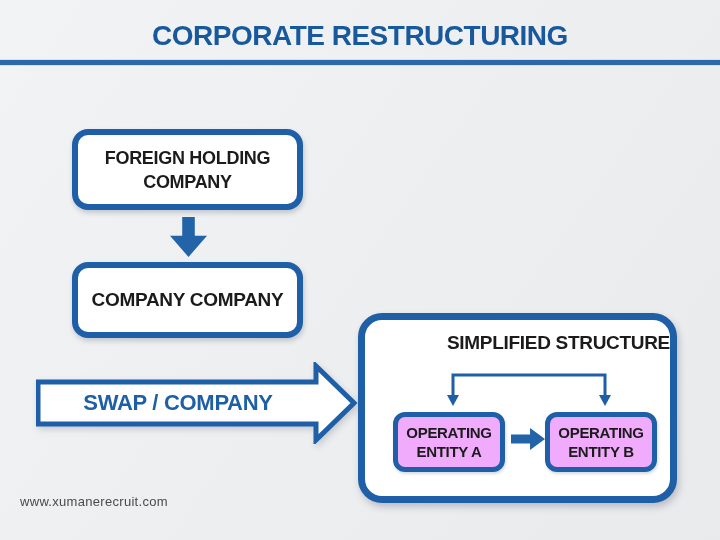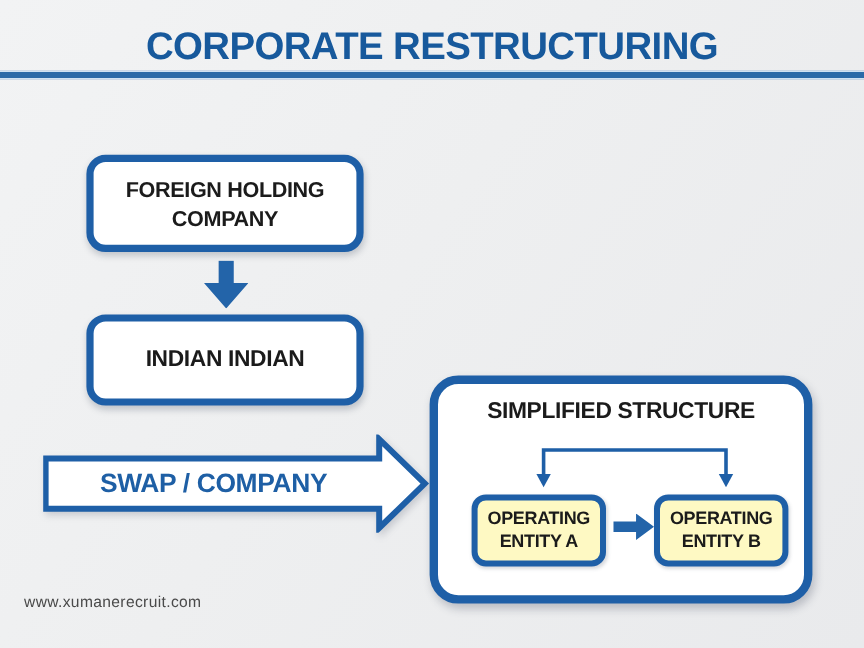--- a/index.html
+++ b/index.html
@@ -4,21 +4,21 @@
 <style>
   html,body{margin:0;padding:0;background:#dfe0e2;}
   #slide{
     position:relative;width:720px;height:540px;overflow:hidden;
     background:linear-gradient(125deg,#f2f3f4 0%,#eeeff0 45%,#e9eaec 100%);
     font-family:"Liberation Sans",sans-serif;
   }
   
   .slide-title{
     position:absolute;top:20px;left:0;width:100%;text-align:center;
-    font-size:32px;font-weight:bold;letter-spacing:-0.5px;color:#17599c;
+    font-size:28px;font-weight:bold;letter-spacing:-0.5px;color:#17599c;
   }
   .title-rule{
     position:absolute;top:59px;left:0;width:720px;height:7px;
     background:#2a6aa8;border-top:1.5px solid #cfe2f2;border-bottom:1.5px solid #cfe2f2;
     box-sizing:border-box;
   }
   
   .node{
     position:absolute;background:#ffffff;border:6px solid #1e5fa7;border-radius:16px;
     box-sizing:border-box;display:flex;align-items:center;justify-content:center;
@@ -41,27 +41,27 @@
     display:flex;align-items:center;justify-content:center;
     font-size:22px;font-weight:bold;letter-spacing:-0.3px;color:#1e5fa5;
   }
   
   .panel{
     position:absolute;left:358px;top:313px;width:319px;height:190px;
     background:#ffffff;border:7px solid #1e5fa7;border-radius:24px;box-sizing:border-box;
     box-shadow:2px 4px 7px rgba(60,70,90,0.28);
   }
   .panel-title{
-    position:absolute;top:12px;left:0;width:100%;text-align:center;
+    position:absolute;top:12px;left:0;width:100%;text-align:right;
     font-size:19px;font-weight:bold;letter-spacing:-0.3px;color:#1b1b1b;
   }
   .bracket-svg{position:absolute;left:80px;top:52px;}
   .entity{
     position:absolute;top:92px;width:112px;height:60px;
-    background:#fef9c3;border:5px solid #1e5fa7;border-radius:12px;box-sizing:border-box;
+    background:#f0abfc;border:5px solid #1e5fa7;border-radius:12px;box-sizing:border-box;
     display:flex;align-items:center;justify-content:center;text-align:center;
     font-size:15px;line-height:19px;font-weight:bold;letter-spacing:-0.3px;color:#1b1b1b;
     box-shadow:1px 2px 3px rgba(60,70,90,0.2);
   }
   .entity-a{left:28px;}
   .entity-b{left:180px;}
   .mid-arrow{
     position:absolute;left:146px;top:108px;width:34px;height:22px;background:#2364a9;
     clip-path:polygon(0 30%,56% 30%,56% 0,100% 50%,56% 100%,56% 70%,0 70%);
   }
@@ -79,21 +79,21 @@
   <div class="title-rule"></div>
 
   <div class="node box-foreign">
     <span class="multiline">FOREIGN HOLDING
 COMPANY</span>
   </div>
 
   <div class="down-arrow"></div>
 
   <div class="node box-indian">
-    <span>INDIAN INDIAN</span>
+    <span>COMPANY COMPANY</span>
   </div>
 
   <svg class="swap-arrow-svg" width="322" height="82" viewBox="0 0 322 82">
     <polygon points="2,20 280,20 280,4 318,41 280,78 280,62 2,62" fill="#ffffff" stroke="#1e5fa7" stroke-width="5" stroke-linejoin="miter"></polygon>
   </svg>
   <div class="swap-label">SWAP / COMPANY</div>
 
   <div class="panel">
     <div class="panel-title">SIMPLIFIED STRUCTURE</div>
 

